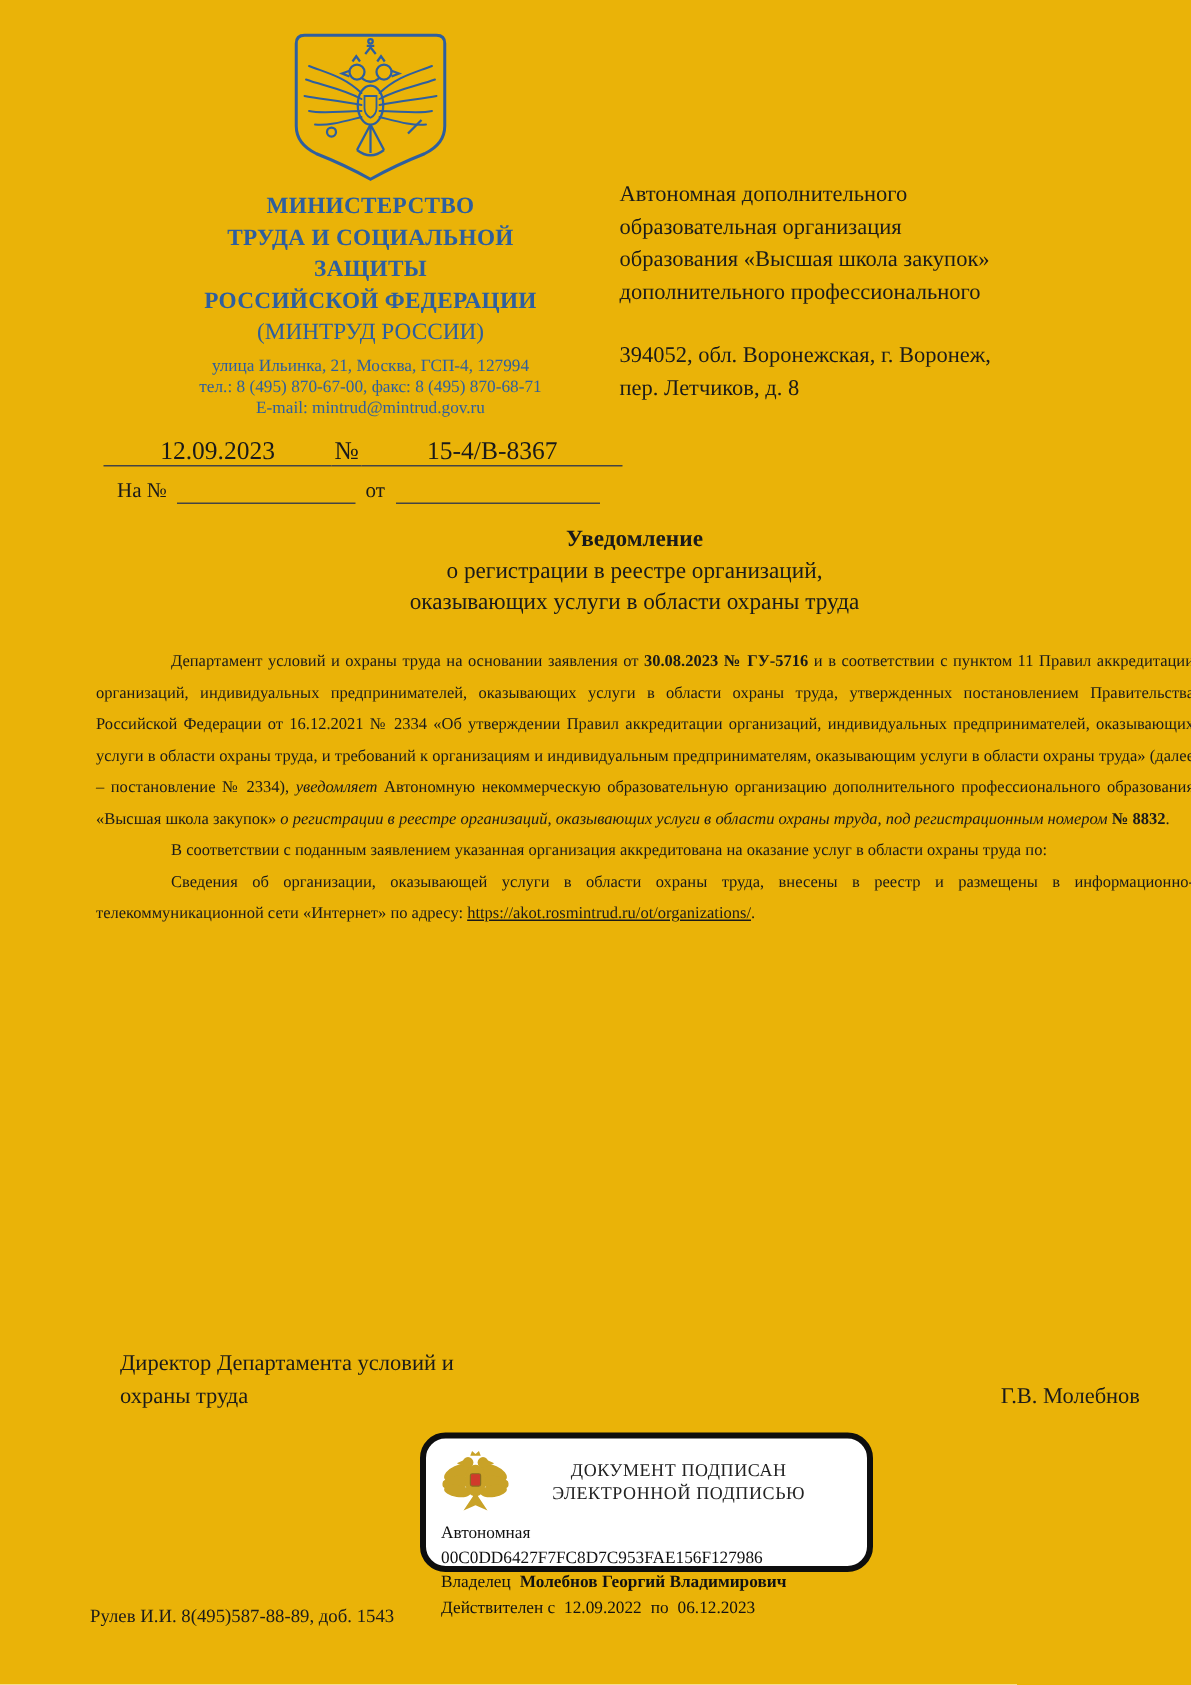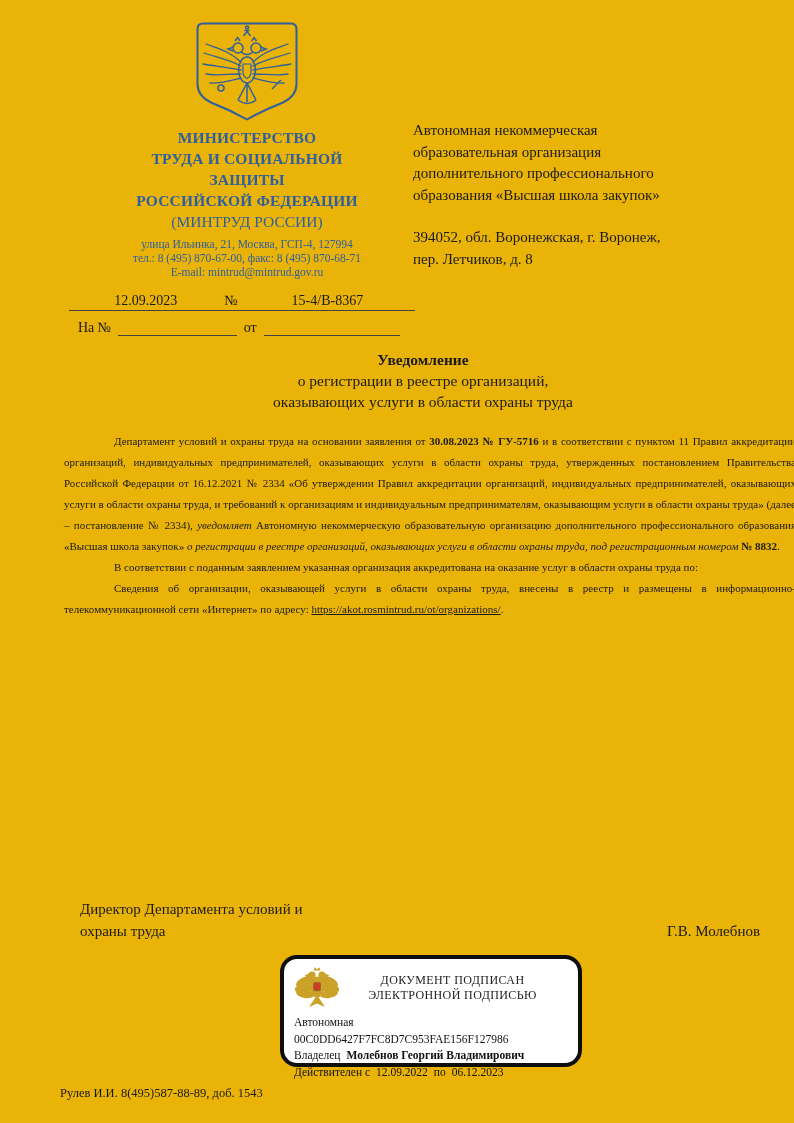--- a/index.html
+++ b/index.html
@@ -24,21 +24,21 @@
     text-align:center;color:var(--ministry-blue);
   }
   .emblem{width:104px;height:100px;margin:0 auto;display:block;}
   .emblem .bs{stroke:var(--ministry-blue);fill:none;}
   .ministry-name{margin-top:5px;font-weight:700;font-size:15.5px;line-height:21px;letter-spacing:.2px;}
   .ministry-short{font-size:15.5px;line-height:21px;}
   .lh-contacts{margin-top:5px;font-size:11.5px;line-height:14px;}
   .ref-row{
     display:flex;align-items:flex-end;justify-content:space-between;
     margin:13px 22px 0 12px;
-    color:var(--ink);font-size:14px;line-height:17px;
+    color:var(--ink);font-size:17px;line-height:17px;
   }
   .ref-cell{border-bottom:1px solid var(--line);flex:1;text-align:center;padding:0 4px 1px 4px;}
   .ref-no{border-bottom:1px solid var(--line);padding:0 2px 1px 2px;}
   
   .reply-row{
     position:absolute;left:78px;top:319px;width:322px;
     display:flex;align-items:flex-end;
     font-size:14px;line-height:17px;color:var(--ink);
   }
   .reply-row .lbl{padding-right:7px;}
@@ -67,35 +67,35 @@
   .i{font-style:italic}
   .link{text-decoration:underline;color:var(--ink);}
   
   .signature{
     position:absolute;left:80px;top:899px;width:680px;
     display:flex;justify-content:space-between;align-items:flex-end;
     font-size:15px;line-height:21.5px;
   }
   
   .stamp{
-    position:absolute;left:280px;top:955px;width:302px;height:112px;
+    position:absolute;left:280px;top:955px;width:302px;height:93px;
     box-sizing:border-box;border:4px solid #0e0e0e;border-radius:17px;
     padding:7px 12px 5px 10px;background:#fff;
   }
   .stamp-head{display:flex;align-items:center;}
   .stamp-eagle{width:44px;height:44px;flex:none;margin-left:1px;}
   .stamp-eagle .gf{fill:var(--stamp-gold);}
   .stamp-title{flex:1;text-align:center;font-size:12px;line-height:15px;letter-spacing:.4px;color:#222;}
   .stamp-lines{margin-top:4px;font-size:11.5px;line-height:16.5px;color:#111;}
   .stamp-lines .val-b{font-weight:700;}
   .sp{display:inline-block;width:6px;}
   
   .footer{
     position:absolute;left:60px;top:1069px;
-    font-size:12.5px;line-height:16px;margin-top:16px;
+    font-size:12.5px;line-height:16px;
   }
 </style>
 </head>
 <body>
 
 <div class="page">
 
   <div class="letterhead">
     <svg class="emblem" viewBox="0 0 104 100" aria-hidden="true">
       <path class="bs" d="M8 1.5 H96 Q101.5 1.5 101.5 7 V62 Q101.5 74 88 80.5 Q69 88 52 97.5 Q35 88 16 80.5 Q2.5 74 2.5 62 V7 Q2.5 1.5 8 1.5 Z" stroke-width="2"></path>
@@ -149,24 +149,24 @@
   </div>
 
   <div class="reply-row">
     <span class="lbl">На №</span>
     <span class="blank1"></span>
     <span class="lbl2">от</span>
     <span class="blank2"></span>
   </div>
 
   <div class="recipient">
-    <div>Автономная некоммерческая</div>
+    <div>Автономная дополнительного</div>
     <div>образовательная организация</div>
+    <div>образования «Высшая школа закупок»</div>
     <div>дополнительного профессионального</div>
-    <div>образования «Высшая школа закупок»</div>
     <div class="gap"></div>
     <div>394052, обл. Воронежская, г. Воронеж,</div>
     <div>пер. Летчиков, д. 8</div>
   </div>
 
   <div class="doc-title">
     <div class="h">Уведомление</div>
     <div>о регистрации в реестре организаций,</div>
     <div>оказывающих услуги в области охраны труда</div>
   </div>

